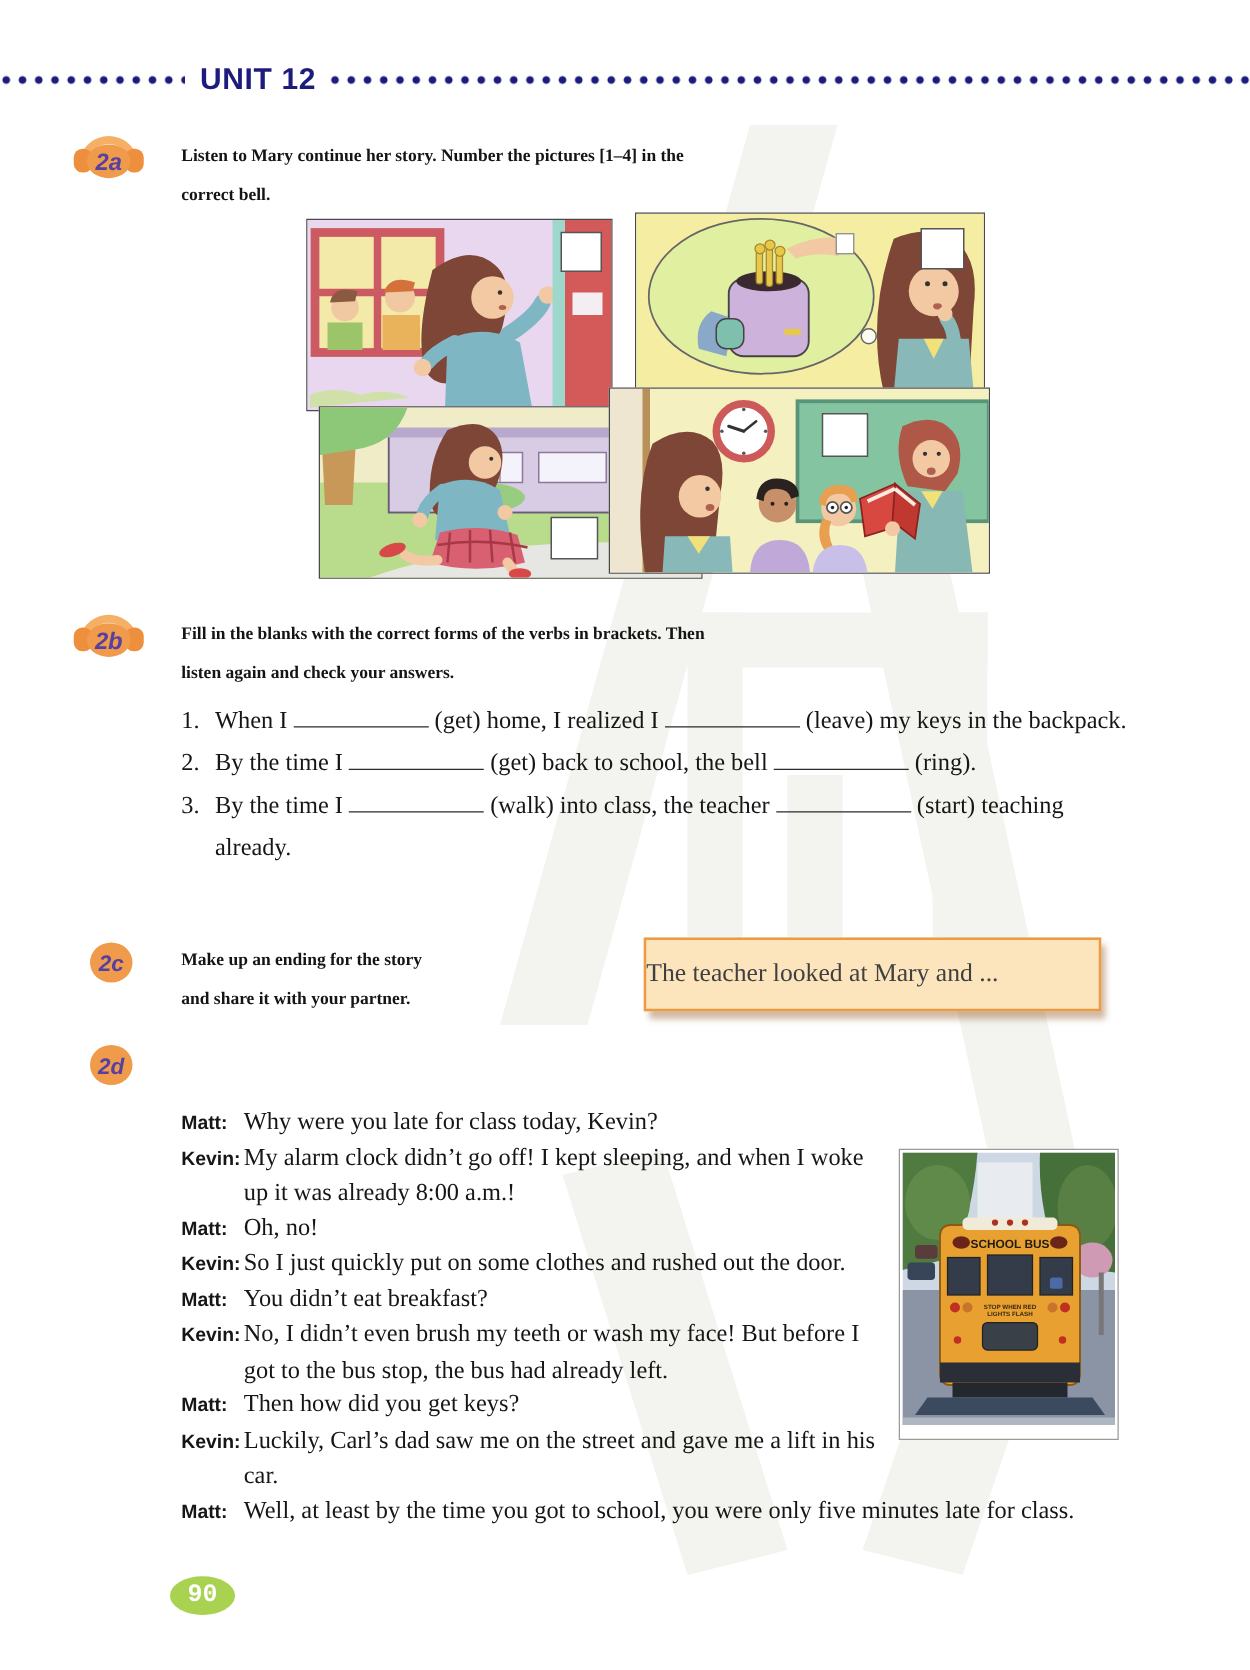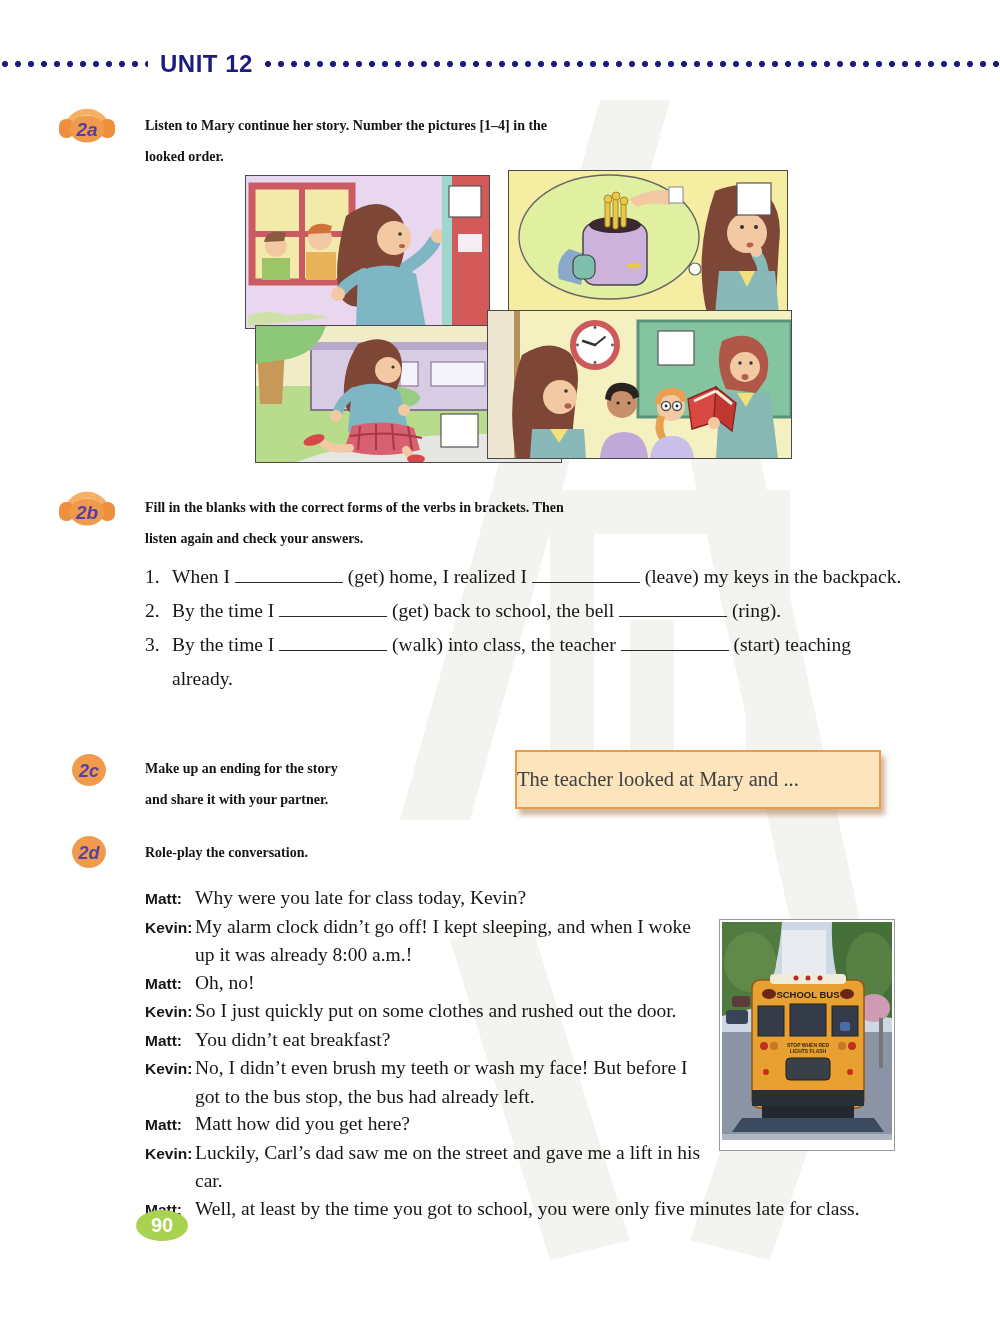--- a/index.html
+++ b/index.html
@@ -32,23 +32,23 @@
   .hint{position:absolute;left:515px;top:750px;width:362px;height:55px;background:#fce4bd;
         border:2px solid #ea9b43;box-shadow:4px 6px 5px rgba(150,95,45,.45);
         display:flex;align-items:center;justify-content:flex-start;font-size:20.5px;color:#404040;}
   
   .dialogue{position:absolute;left:145px;top:884px;width:750px;font-size:19.5px;line-height:27.5px;}
   .busphoto{float:right;margin-left:14px;margin-bottom:6px;border:1px solid #9a9a9a;background:#fff;padding:2px;margin-top:35px;}
   .turn{padding-left:50px;text-indent:-50px;}
   .speaker{display:inline-block;width:50px;text-indent:0;
            font-family:"Liberation Sans","DejaVu Sans",sans-serif;font-weight:bold;font-size:15.5px;}
   
-  .pagenum{position:absolute;left:136px;top:1210px;width:52px;height:31px;border-radius:50%;
+  .pagenum{position:absolute;left:136px;top:1261px;width:52px;height:31px;border-radius:50%;
            background:#a8d24f;display:flex;align-items:center;justify-content:center;
-           color:#fff;font-family:Liberation Sans, sans-serif;font-weight:bold;font-size:20px;}
+           color:#fff;font-family:Liberation Mono, monospace;font-weight:bold;font-size:20px;}
 </style>
 </head>
 <body>
 
 <div class="page">
 
   <svg class="wm" width="660" height="1260" viewBox="0 0 660 1260">
     <g fill="#f3f3ef">
       <polygon points="300,40 370,40 170,760 100,760"></polygon>
       <polygon points="330,120 400,120 560,860 490,860"></polygon>
@@ -73,21 +73,21 @@
       <svg width="58" height="48" viewBox="0 0 58 48">
         <path d="M 9 27 A 20.5 20.5 0 0 1 49 27" fill="none" stroke="#f6b066" stroke-width="6.5"></path>
         <rect x="1" y="18" width="15" height="19" rx="7" fill="#ee8f3e"></rect>
         <rect x="42" y="18" width="15" height="19" rx="7" fill="#ee8f3e"></rect>
         <ellipse cx="29" cy="28" rx="17.5" ry="13.5" fill="#f09a4c"></ellipse>
         <text x="29" y="35" text-anchor="middle" font-family="Liberation Sans, sans-serif" font-size="19" font-weight="bold" font-style="italic" fill="#5640a0">2a</text>
       </svg>
     </div>
     <div class="layer instr" style="left:145px;top:110px;width:750px;">
       <div>Listen to Mary continue her story. Number the pictures [1–4] in the</div>
-      <div>looked order.</div>
+      <div>correct bell.</div>
     </div>
 
     <div class="montage">
 
       <svg class="panel" style="left:15px;top:7px;" width="243" height="152" viewBox="0 0 243 152">
         <rect width="243" height="152" fill="#e8d7ee"></rect>
         <rect x="6" y="10" width="100" height="96" fill="#f3e9a8" stroke="#cc5a62" stroke-width="7"></rect>
         <line x1="56" y1="10" x2="56" y2="106" stroke="#cc5a62" stroke-width="6"></line>
         <line x1="6" y1="58" x2="106" y2="58" stroke="#cc5a62" stroke-width="6"></line>
         <g>
@@ -306,23 +306,20 @@
     </div>
     <div class="hint">
       <span>The teacher looked at Mary and ...</span>
     </div>
 
     <div class="badge-wrap" style="left:70px;top:834px;">
       <svg width="38" height="36" viewBox="0 0 38 36">
         <ellipse cx="19" cy="18" rx="17" ry="16" fill="#f09a4c"></ellipse>
         <text x="19" y="25" text-anchor="middle" font-family="Liberation Sans, sans-serif" font-size="18" font-weight="bold" font-style="italic" fill="#5640a0">2d</text>
       </svg>
-    </div>
-    <div class="layer instr" style="left:145px;top:837px;width:500px;">
-      <div>Role-play the conversation.</div>
     </div>
 
     <div class="dialogue">
       <div class="busphoto">
         <svg width="170" height="218" viewBox="0 0 170 218">
           <rect width="170" height="218" fill="#cdd8e4"></rect>
           <rect x="0" y="110" width="170" height="108" fill="#8a94a4"></rect>
           <path d="M 0 0 h 60 q -4 50 -20 84 l -40 10 z" fill="#4f7a40"></path>
           <path d="M 110 0 h 60 v 96 l -44 -6 q -18 -44 -16 -90" fill="#46703a"></path>
           <ellipse cx="28" cy="40" rx="26" ry="30" fill="#5f8a4a"></ellipse>
@@ -374,21 +371,21 @@
       <div class="turn">
         <span class="speaker">Kevin:</span><span>So I just quickly put on some clothes and rushed out the door.</span>
       </div>
       <div class="turn">
         <span class="speaker">Matt:</span><span>You didn’t eat breakfast?</span>
       </div>
       <div class="turn">
         <span class="speaker">Kevin:</span><span>No, I didn’t even brush my teeth or wash my face! But before I got to the bus stop, the bus had already left.</span>
       </div>
       <div class="turn">
-        <span class="speaker">Matt:</span><span>Matt how did you get here?</span>
+        <span class="speaker">Matt:</span><span>Then how did you get keys?</span>
       </div>
       <div class="turn">
         <span class="speaker">Kevin:</span><span>Luckily, Carl’s dad saw me on the street and gave me a lift in his car.</span>
       </div>
       <div class="turn">
         <span class="speaker">Matt:</span><span>Well, at least by the time you got to school, you were only five minutes late for class.</span>
       </div>
     </div>
 
     <div class="pagenum">

